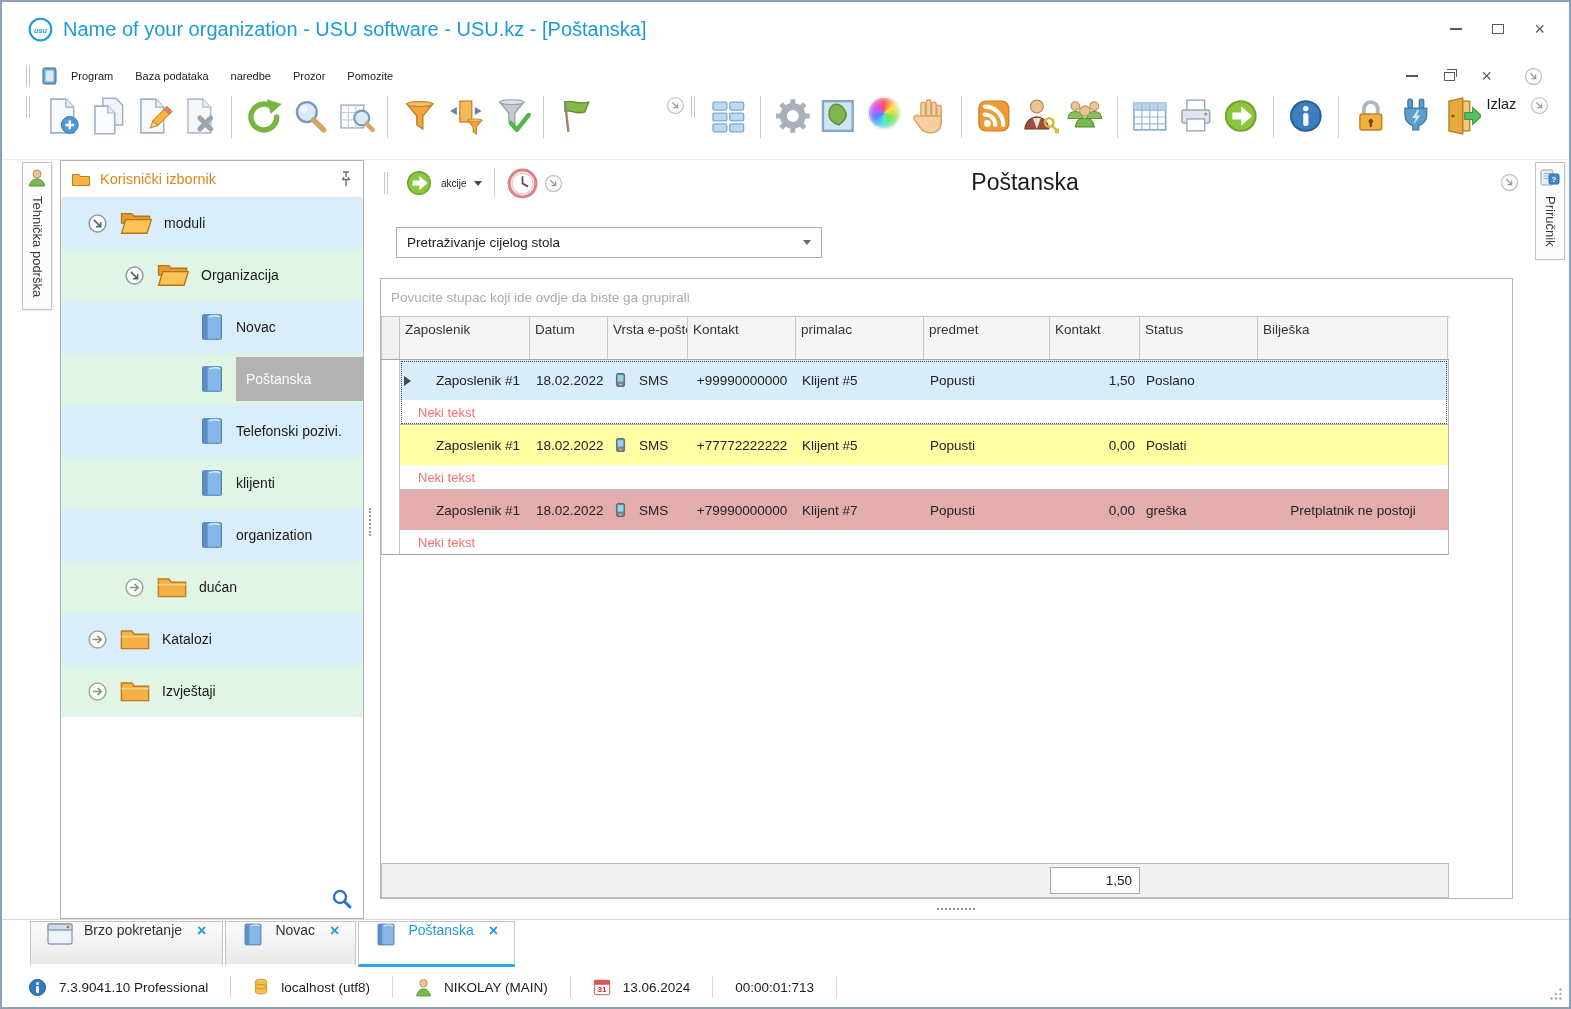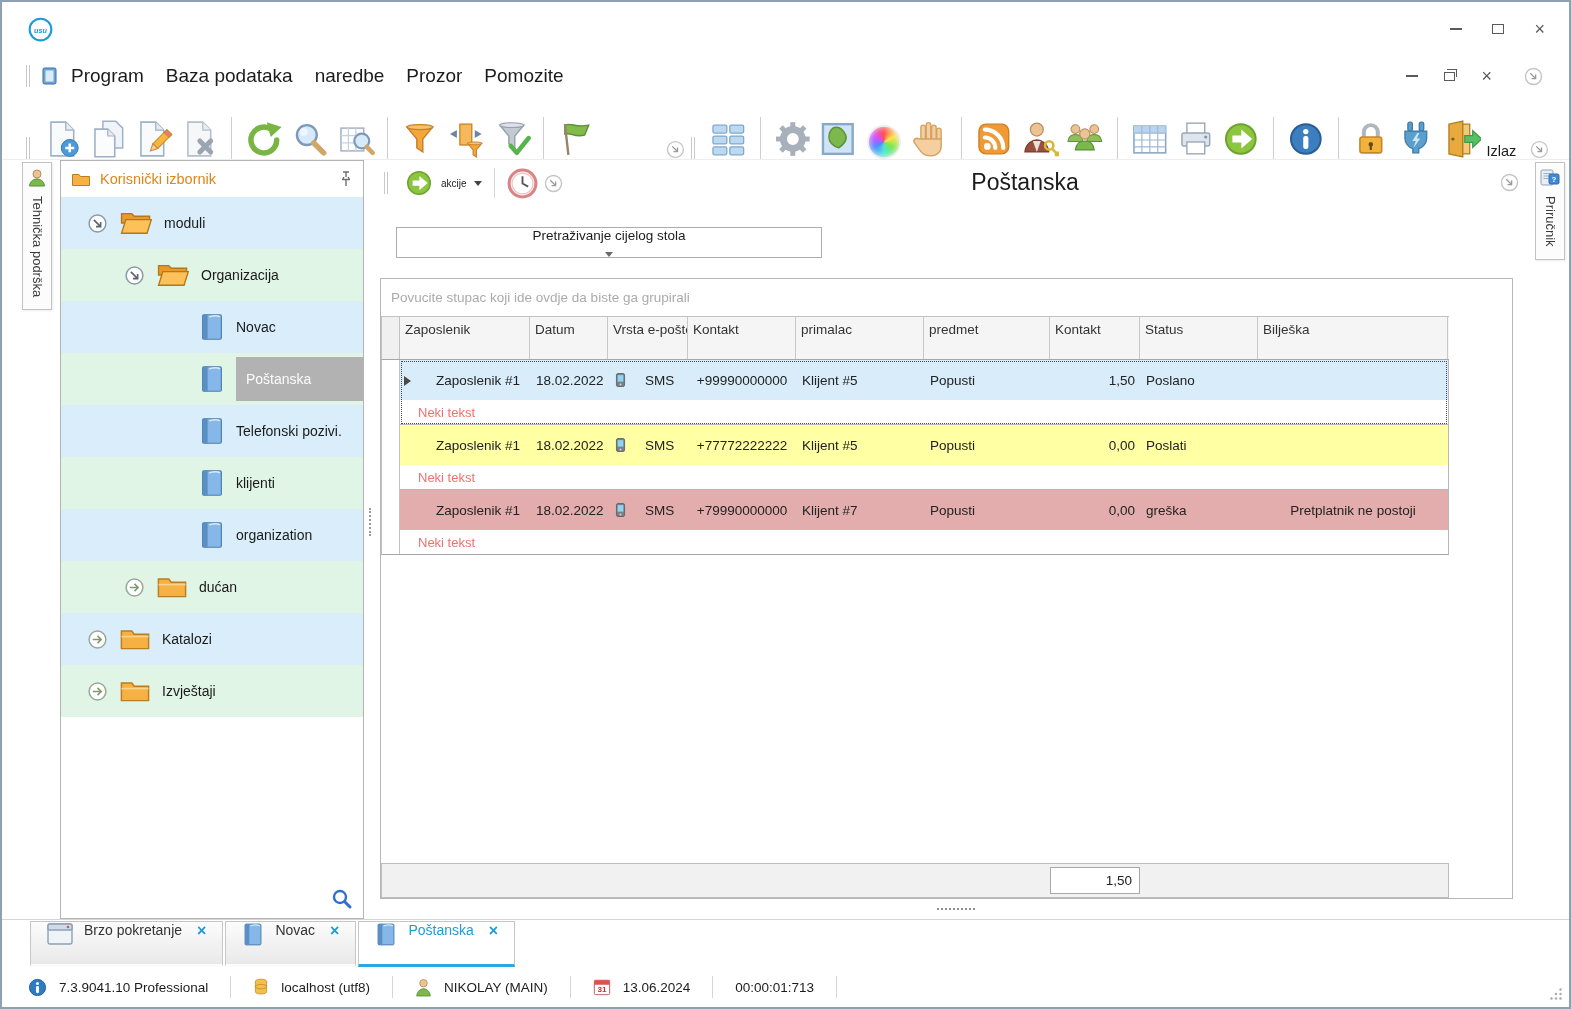--- a/index.html
+++ b/index.html
@@ -10,27 +10,27 @@
   .titlebar { height:54px; display:flex; align-items:center; padding:0 24px 0 26px; }
   .title { color:#1a9cd8; font-size:20px; margin-left:10px; white-space:nowrap; }
   .win-controls { margin-left:auto; display:flex; align-items:center; gap:30px; color:#5a5a5a; }
   .wc-min { width:12px; height:2px; background:#5a5a5a; }
   .wc-max { width:12px; height:10px; border:1.6px solid #5a5a5a; }
   .wc-close { font-size:18px; line-height:1; color:#5a5a5a; }
 
   
   .menubar { height:40px; display:flex; align-items:center; padding:0 20px 0 24px; }
   .grip { width:4px; height:22px; border-left:1px solid #c9c9c9; border-right:1px solid #c9c9c9; margin-right:10px; }
-  .menubar .menu-item { font-size:19px; color:#1c1c1c; margin:0 11px; cursor:default;text-align:center; }
+  .menubar .menu-item { font-size:11px; color:#1c1c1c; margin:0 11px; cursor:default;text-align:center; }
   .mdi-controls { margin-left:auto; display:flex; align-items:center; gap:26px; }
   .mdi-restore { width:11px; height:9px; border:1.4px solid #5a5a5a; position:relative; }
   .mdi-restore:before { content:''; position:absolute; left:2px; top:-4px; width:9px; height:7px; border:1.4px solid #5a5a5a; border-bottom:none; border-left:none; }
 
   
-  .toolbar { height:64px; display:flex; align-items:flex-end; padding:0 14px 0 24px; border-bottom:1px solid #eee; }
+  .toolbar { height:64px; display:flex; align-items:flex-start; padding:0 14px 0 24px; border-bottom:1px solid #eee; }
   .tbi { width:40px; height:40px; margin:0 3px; }
   .tsep { width:1px; height:42px; background:#cfcfcf; margin:0 9px; }
   .toolbar .spacer1 { width:62px; }
   .chev { width:19px; height:19px; margin:0 6px; }
   .colorwheel { width:34px; height:34px; border-radius:50%; margin:0 6px;
     background: conic-gradient(#ff5050,#ffe14d,#7ce84d,#4de8d2,#4d8cff,#d24dff,#ff5050);
     box-shadow: inset 0 0 6px rgba(255,255,255,.8); border:2px solid #eee; }
   .exit-label { font-size:14.5px; color:#1c1c1c; margin:0 8px 0 2px; }
 
   
@@ -59,21 +59,21 @@
   .main { flex:1; display:flex; flex-direction:column; min-width:0; }
   .main-header { height:46px; display:flex; align-items:center; padding-left:8px; position:relative; }
   .actions-btn { display:flex; align-items:center; gap:7px; margin-left:6px; }
   .actions-label { font-size:10px; color:#1c1c1c; }
   .caret { width:0; height:0; border-left:4.5px solid transparent; border-right:4.5px solid transparent; border-top:5.5px solid #444; }
   .hsep { width:1px; height:30px; background:#d5d5d5; margin:0 12px; }
   .main-title { position:absolute; left:56%; transform:translateX(-50%); top:9px; font-size:23px; color:#1c1c1c; }
   .main-header .chev.right { position:absolute; right:10px; top:13px; }
 
   .search-row { height:72px; display:flex; align-items:center; padding-left:20px; }
-  .combo { width:426px; height:31px; border:1px solid #adadad; display:flex; align-items:center; padding:0 10px; background:#fff;flex-direction:column; }
+  .combo { width:426px; height:31px; border:1px solid #adadad; display:flex; align-items:center; padding:0 10px; background:#fff; }
   .combo-text { flex:1; font-size:13.5px; color:#1c1c1c; }
 
   .panel { flex:1; margin:0 22px 0 4px; border:1px solid #b6b6b6; background:#fff; display:flex; flex-direction:column; min-height:0; }
   .group-hint { height:37px; display:flex; align-items:center; padding-left:10px; font-size:13.5px; color:#ababab; }
   .grid { width:1068px; }
   .ghead { display:flex; height:44px; background:#f5f5f5; border-top:1px solid #c2c2c2; border-bottom:1px solid #a6a6a6; border-left:1px solid #c2c2c2; }
   .stub { width:18px; background:#f0f0f0; border-right:1px solid #c2c2c2; }
   .hcell { padding:5px 5px 0; font-size:13.5px; color:#333; border-right:1px solid #c8c8c8; white-space:nowrap; overflow:hidden; }
   .w0{width:130px}.w1{width:78px}.w2{width:80px}.w3{width:108px}.w4{width:128px}.w5{width:126px}.w6{width:90px}.w7{width:118px}.w8{width:190px}
   .records { border-left:1px solid #c2c2c2; border-right:1px solid #b6b6b6; border-bottom:1px solid #a6a6a6; }
@@ -82,21 +82,21 @@
   .tri { position:absolute; top:16px; left:5px; width:0; height:0; border-left:7px solid #4a4a4a; border-top:5px solid transparent; border-bottom:5px solid transparent; }
   .rc { flex:1; border-bottom:1px solid #b8b8b8; }
   .record:last-child .rc { border-bottom:none; }
   .record.selected .rc { outline:1.6px dotted #474747; outline-offset:-2px; }
   .rmain { display:flex; align-items:center; height:40px; }
   .cell { padding:0 6px; font-size:13.5px; color:#222; white-space:nowrap; overflow:hidden; }
   .cell.w0 { text-align:right; padding-right:10px; }
   .cell.w3 { text-align:center; }
   .cell.w6 { text-align:right; padding-right:5px; }
   .cell.w8 { text-align:center; }
-  .cell.vrsta { display:flex; align-items:center; gap:18px; }
+  .cell.vrsta { display:flex; align-items:center; gap:12px; }
   .row-sent { background:#d8ecfa; }
   .row-tosend { background:#ffffa3; }
   .row-error { background:#e4adad; }
   .rnote { height:24px; display:flex; align-items:center; padding-left:18px; background:#fff; font-size:13px; color:#f0716f; }
   .gfoot { margin-top:auto; width:1068px; height:35px; background:#f1f1f1; border:1px solid #bdbdbd; display:flex; align-items:center; }
   .totbox { margin-left:668px; width:90px; height:27px; background:#fff; border:1px solid #a8a8a8; display:flex; align-items:center; justify-content:flex-end; padding-right:7px; font-size:13.5px; color:#222; }
   .drag-handle { height:20px; position:relative; }
   .drag-handle:after { content:''; position:absolute; left:50%; top:9px; width:38px; margin-left:-19px; border-top:2px dotted #8f8f8f; }
 
   .right-strip { width:34px; padding-top:2px; }
@@ -118,20 +118,21 @@
 </head>
 <body>
 
 <div class="window">
 
   <div class="titlebar">
     <svg class="logo" width="25" height="25" viewBox="0 0 24 24">
         <circle cx="12" cy="12" r="10.4" fill="#fff" stroke="#1a9cd8" stroke-width="2"></circle>
         <text x="12" y="15" font-size="7" font-style="italic" font-weight="bold" fill="#1a9cd8" text-anchor="middle">usu</text>
       </svg>
+    <span class="title">Name of your organization - USU software - USU.kz - [Poštanska]</span>
     <span class="win-controls">
       <span class="wc-min"></span>
       <span class="wc-max"></span>
       <span class="wc-close">×</span>
     </span>
   </div>
 
   <div class="menubar">
     <span class="grip"></span>
     <svg width="20" height="20" viewBox="0 0 20 20">

